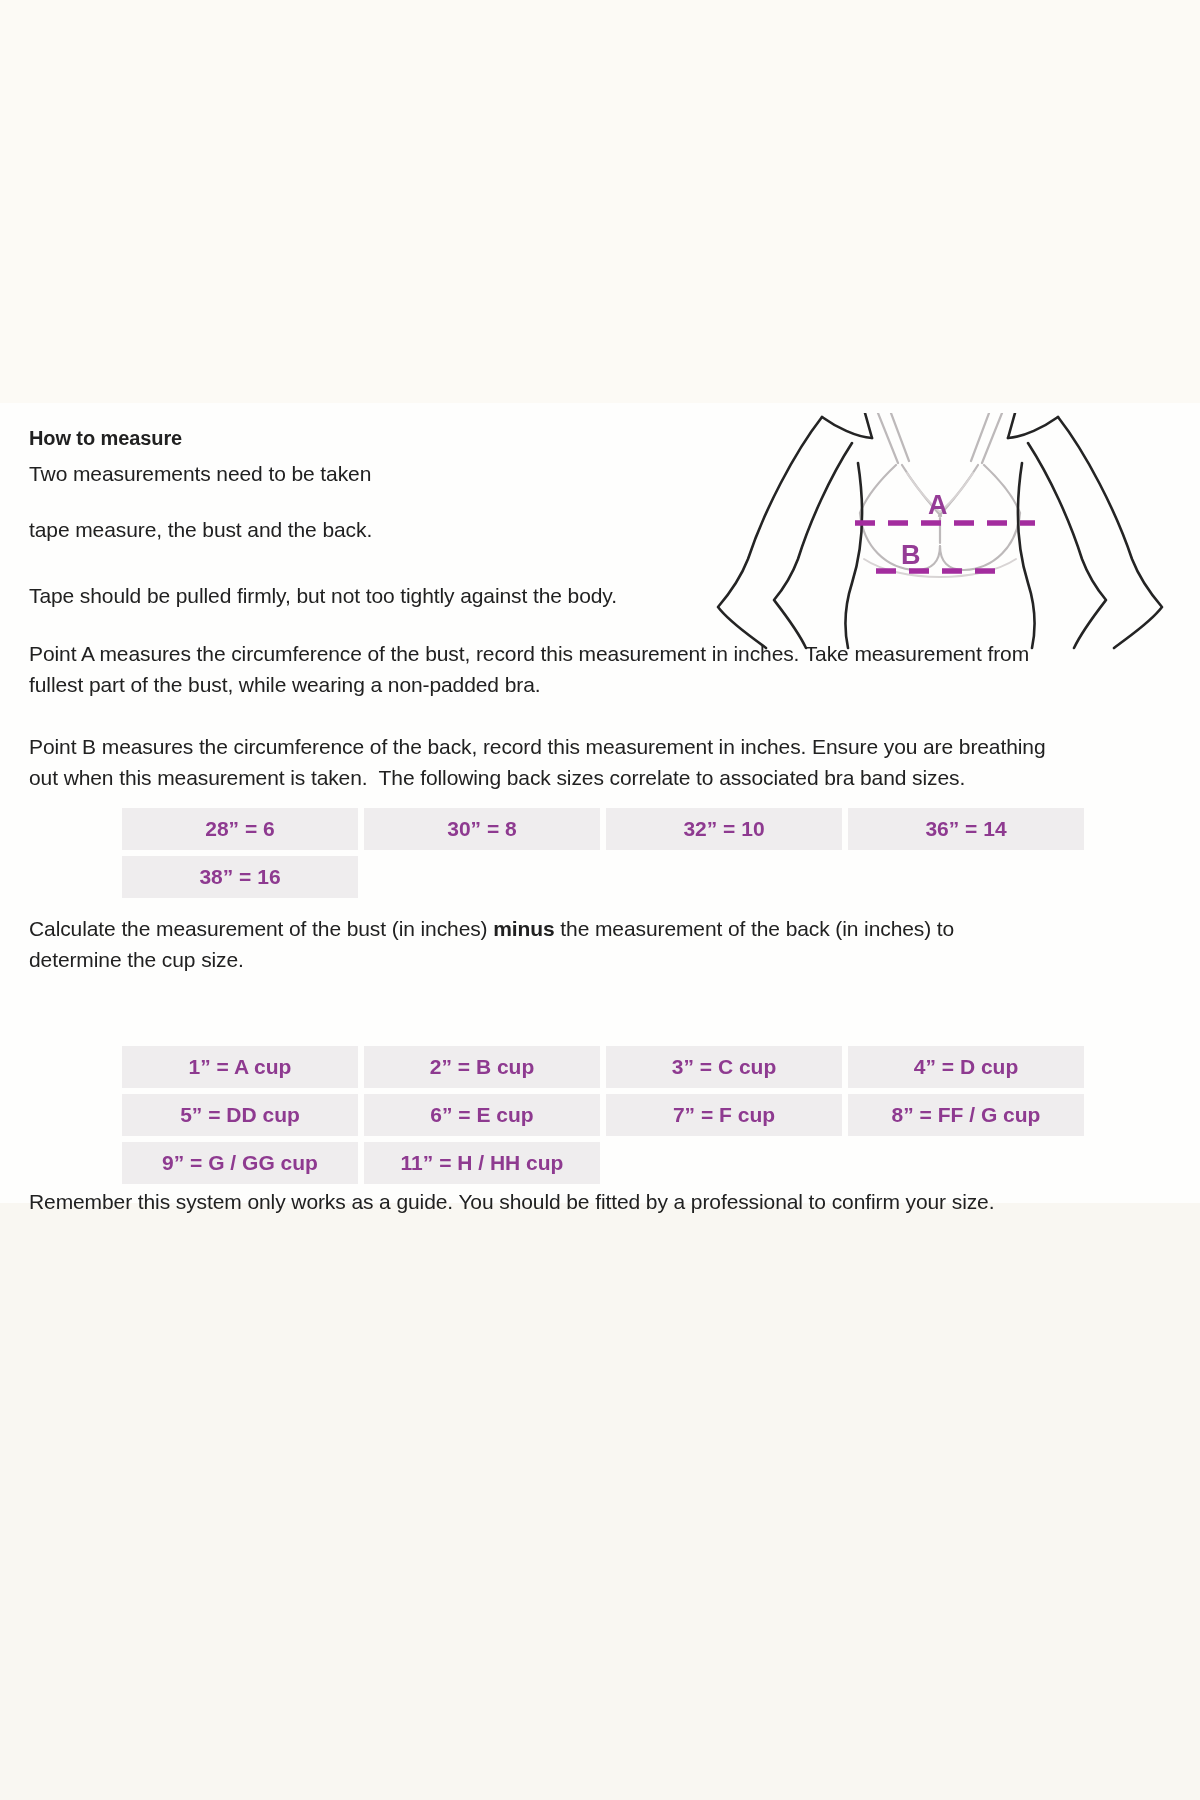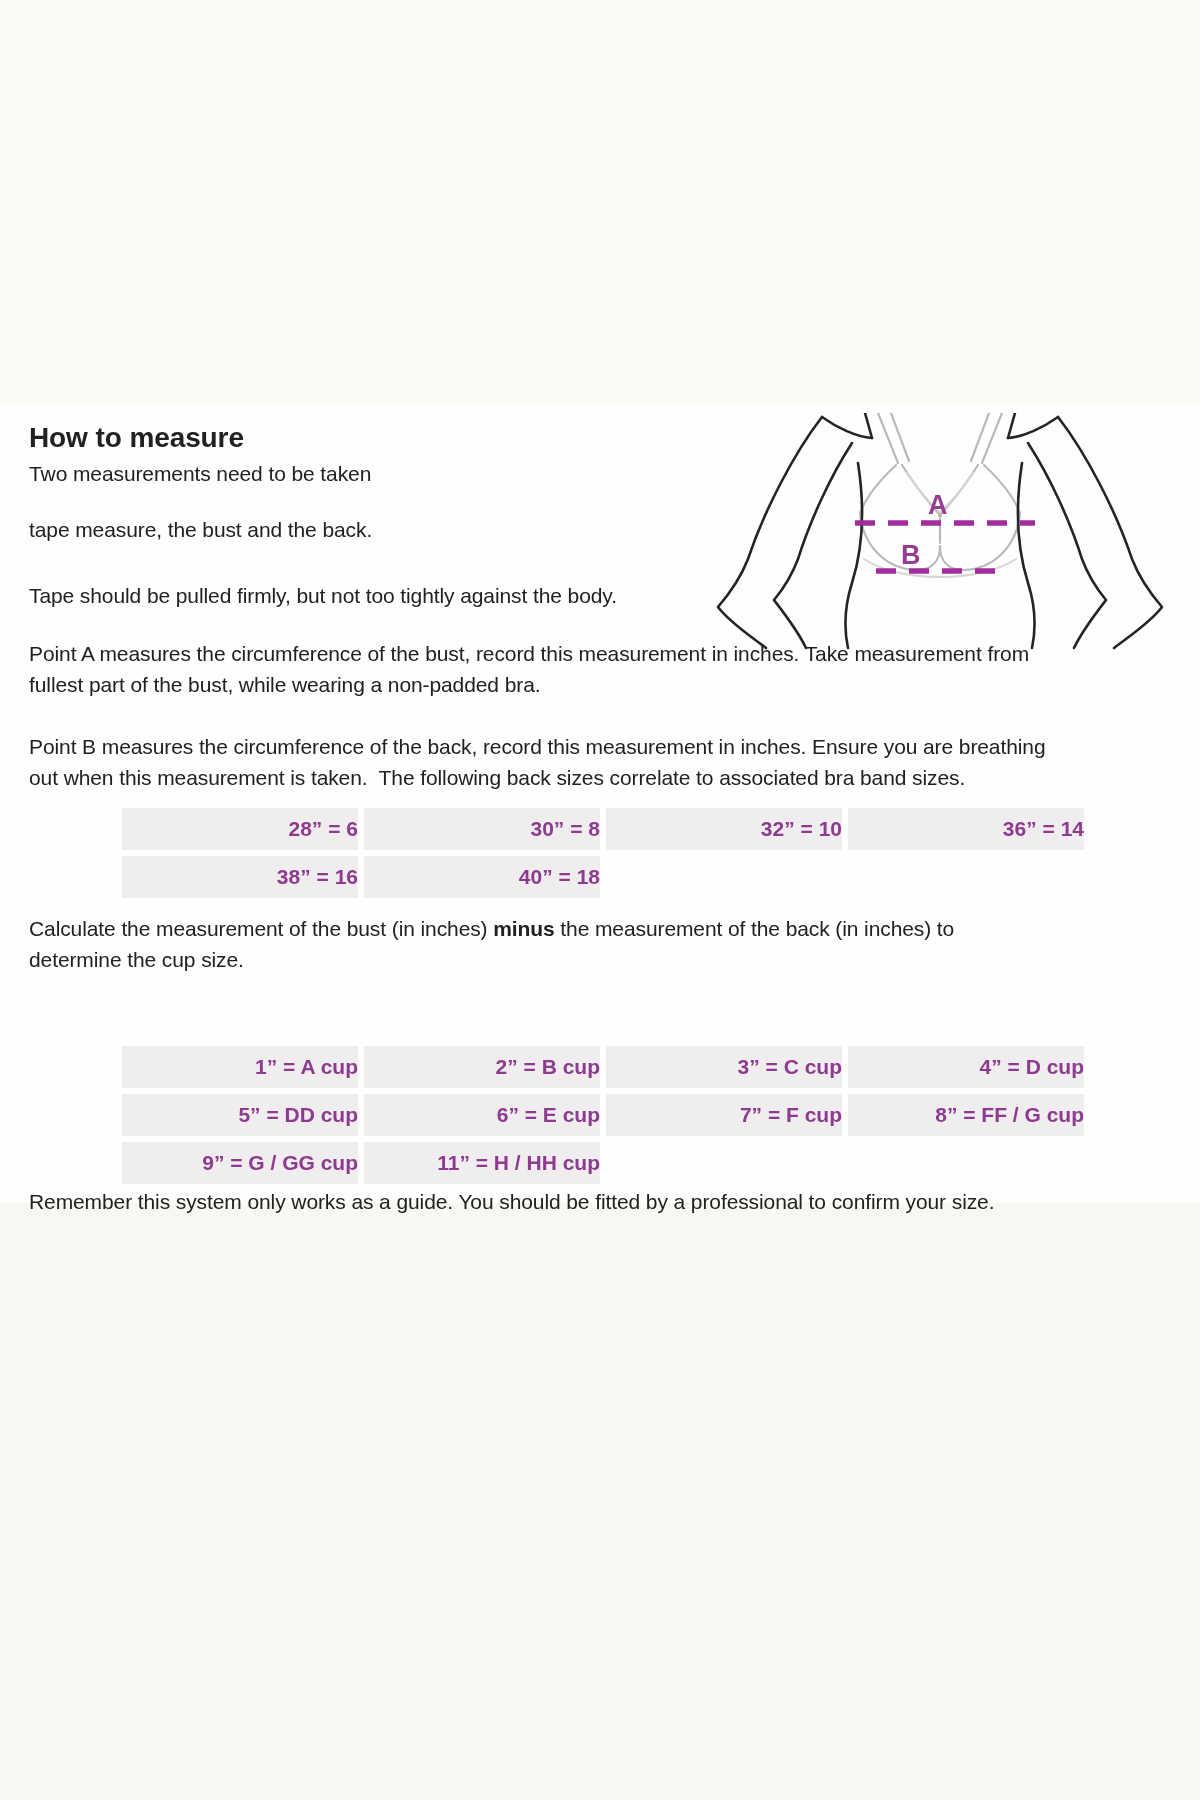--- a/index.html
+++ b/index.html
@@ -11,32 +11,32 @@
   .band{position:absolute;left:0;width:1200px;}
   #band-top{top:0;height:403px;background:#fcfaf5;}
   #band-mid{top:403px;height:800px;background:#fefefd;}
   #band-bottom{top:1203px;height:597px;background:#f9f7f2;}
 
   .txt{
     position:absolute;left:29px;
     font-size:21px;line-height:26px;letter-spacing:-0.1px;
     white-space:pre;color:#212121;
   }
-  .heading{font-weight:bold;font-size:28px;}
+  .heading{font-weight:bold;font-size:20px;}
   .bold{font-weight:bold;}
 
   .size-table{
     position:absolute;left:122px;width:962px;
     display:grid;grid-template-columns:repeat(4,236px);
     column-gap:6px;row-gap:6px;
   }
   .cell{
     height:42px;background:#efedee;
     color:#8e3a90;font-weight:bold;font-size:21px;
-    line-height:42px;text-align:right;white-space:pre;
+    line-height:42px;text-align:center;white-space:pre;
   }
 
   #diagram{position:absolute;left:660px;top:413px;width:540px;height:237px;}
   #diagram svg{display:block;width:100%;height:100%;}
   .ab-label{
     font-family:"Liberation Sans", sans-serif;
     font-weight:bold;font-size:27px;fill:#953c96;
   }
 </style>
 </head>
@@ -104,21 +104,20 @@
 
 <div class="txt" style="top:734px">Point B measures the circumference of the back, record this measurement in inches. Ensure you are breathing</div>
 <div class="txt" style="top:765px">out when this measurement is taken.  The following back sizes correlate to associated bra band sizes.</div>
 
 <div class="size-table" style="top:808px">
   <div class="cell">28” = 6</div>
   <div class="cell">30” = 8</div>
   <div class="cell">32” = 10</div>
   <div class="cell">36” = 14</div>
   <div class="cell">38” = 16</div>
-  <div class="cell">40” = 18</div>
 </div>
 
 <div class="txt" style="top:916px"><span>Calculate the measurement of the bust (in inches) </span><span class="bold">minus</span><span> the measurement of the back (in inches) to</span></div>
 <div class="txt" style="top:947px">determine the cup size.</div>
 
 <div class="size-table" style="top:1046px">
   <div class="cell">1” = A cup</div>
   <div class="cell">2” = B cup</div>
   <div class="cell">3” = C cup</div>
   <div class="cell">4” = D cup</div>

